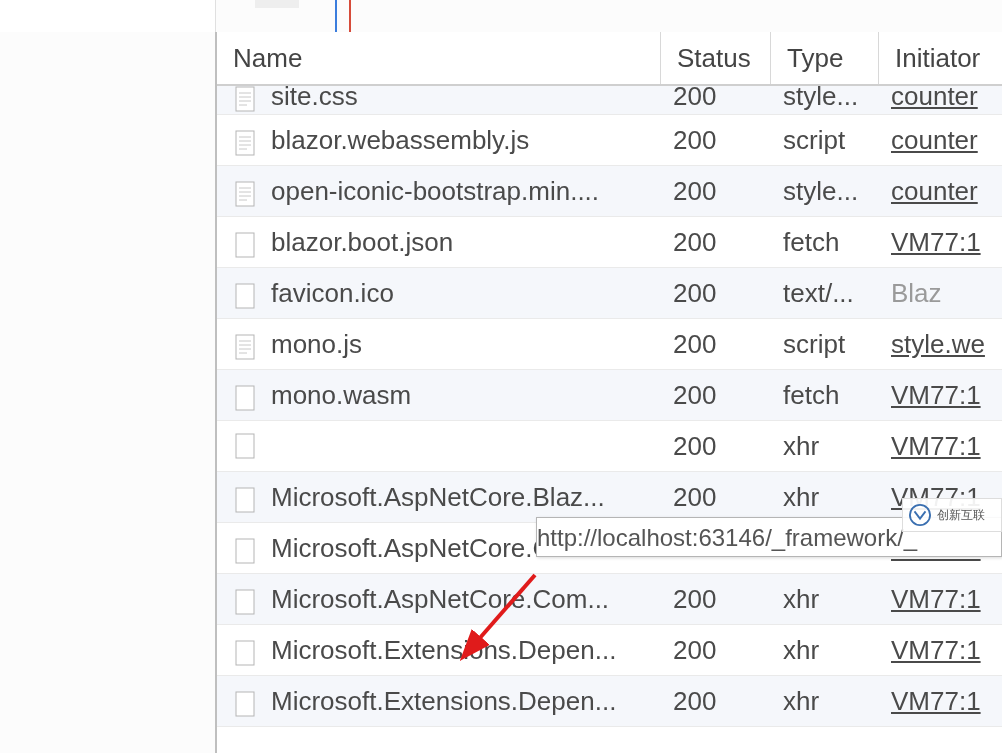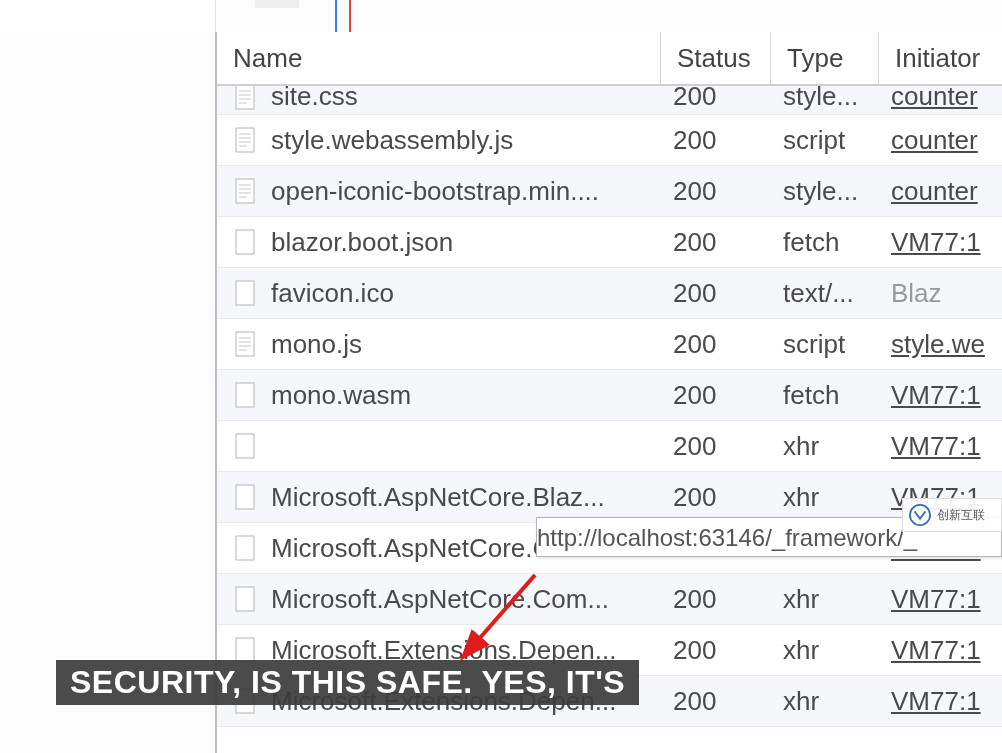--- a/index.html
+++ b/index.html
@@ -103,21 +103,21 @@
   .tr.cut .td { padding-bottom: 2px; }
   .td {
     font-size: 26px;
     color: #4a4a4a;
     padding: 8px 12px 8px 12px;
     box-sizing: border-box;
     white-space: nowrap;
     overflow: hidden;
     text-overflow: clip;
   }
-  .td.name   { width: 444px; display: flex; align-items: center; }
+  .td.name   { width: 444px; display: flex; align-items: flex-end; }
   .td.status { width: 110px; }
   .td.type   { width: 108px; }
   .td.init   { width: 125px; }
   .link { text-decoration: underline; color: #4a4a4a; cursor: pointer; text-align: right; }
   .muted { color: #9a9a9a; }
   .file-icon {
     width: 20px;
     height: 26px;
     margin-left: 6px;
     margin-right: 16px;
@@ -229,21 +229,21 @@
           <div class="td name">
             <span class="file-icon">
               <svg width="20" height="26" viewBox="0 0 20 26">
                 <rect x="1" y="1" width="18" height="24" fill="#fff" stroke="#b5b5b5"></rect>
                 <line x1="4" y1="7" x2="16" y2="7" stroke="#c8c8c8"></line>
                 <line x1="4" y1="11" x2="16" y2="11" stroke="#c8c8c8"></line>
                 <line x1="4" y1="15" x2="16" y2="15" stroke="#c8c8c8"></line>
                 <line x1="4" y1="19" x2="12" y2="19" stroke="#c8c8c8"></line>
               </svg>
             </span>
-            <span class="ellipsis">style.webassembly.js</span>
+            <span class="ellipsis">blazor.webassembly.js</span>
           </div>
           <div class="td status">200</div>
           <div class="td type">script</div>
           <div class="td init"><span class="link">counter</span></div>
         </div>
         <div class="tr even">
           <div class="td name">
             <span class="file-icon">
               <svg width="20" height="26" viewBox="0 0 20 26">
                 <rect x="1" y="1" width="18" height="24" fill="#fff" stroke="#b5b5b5"></rect>
@@ -399,21 +399,20 @@
 
   <svg class="arrow" viewBox="0 0 100 100">
     <defs>
       <marker id="ah" markerWidth="10" markerHeight="10" refX="6" refY="3" orient="auto">
         <path d="M0,0 L8,3 L0,6 Z" fill="#e01b1b"></path>
       </marker>
     </defs>
     <line x1="85" y1="5" x2="15" y2="85" stroke="#e01b1b" stroke-width="4" marker-end="url(#ah)"></line>
   </svg>
 
-  <div class="caption">SECURITY, IS THIS SAFE. YES, IT'S</div>
 
   <div class="watermark">
     <svg class="logo" viewBox="0 0 24 24">
       <circle cx="12" cy="12" r="11" fill="none" stroke="#3a6fb0" stroke-width="2"></circle>
       <path d="M6 8 L12 16 L18 8" fill="none" stroke="#3a6fb0" stroke-width="2"></path>
     </svg>
     <span>创新互联</span>
   </div>
 </div>
 

